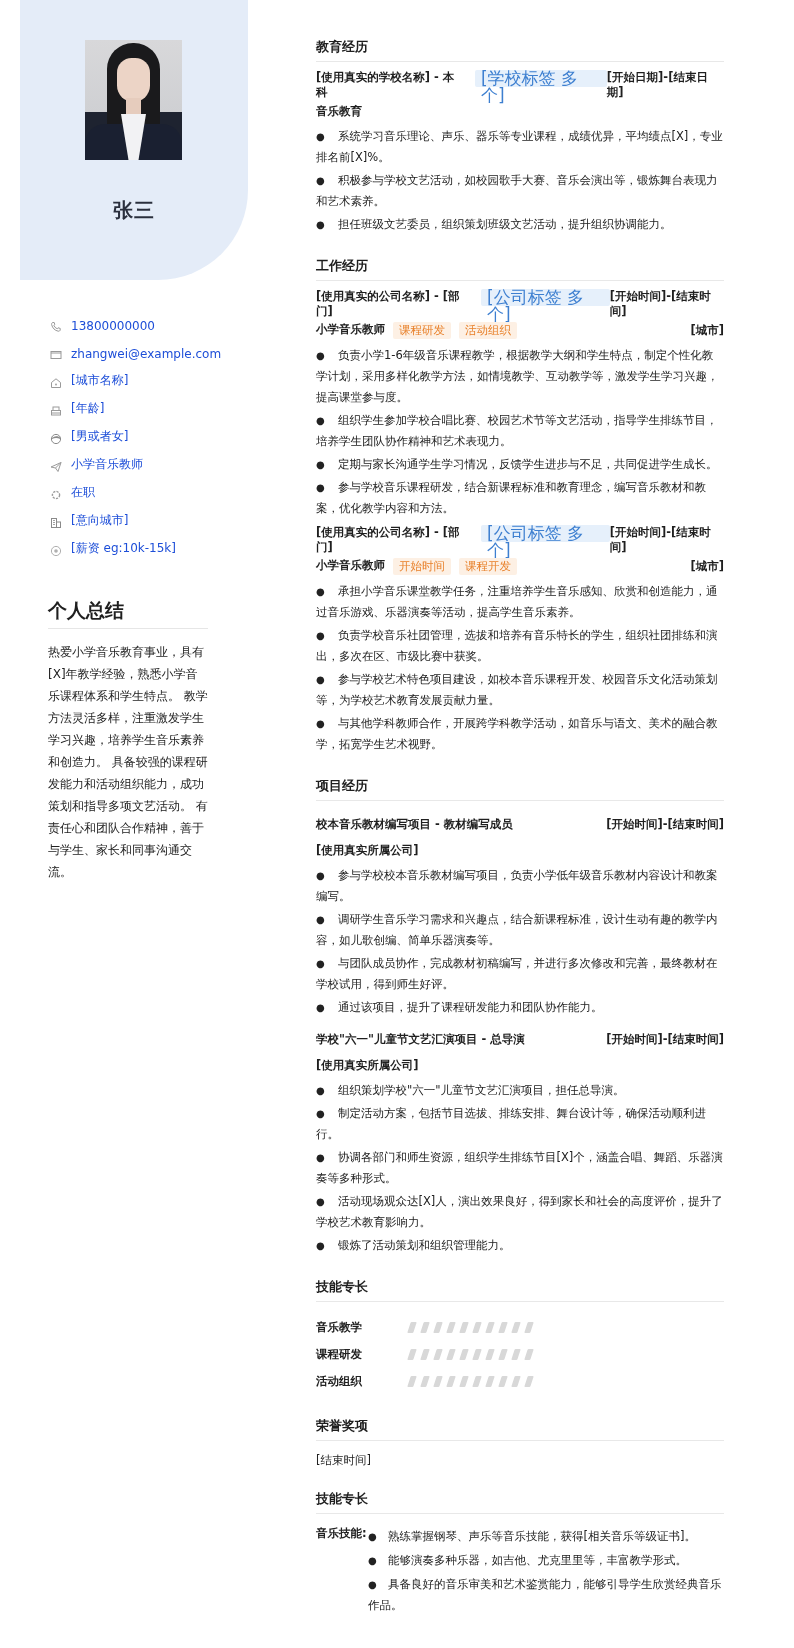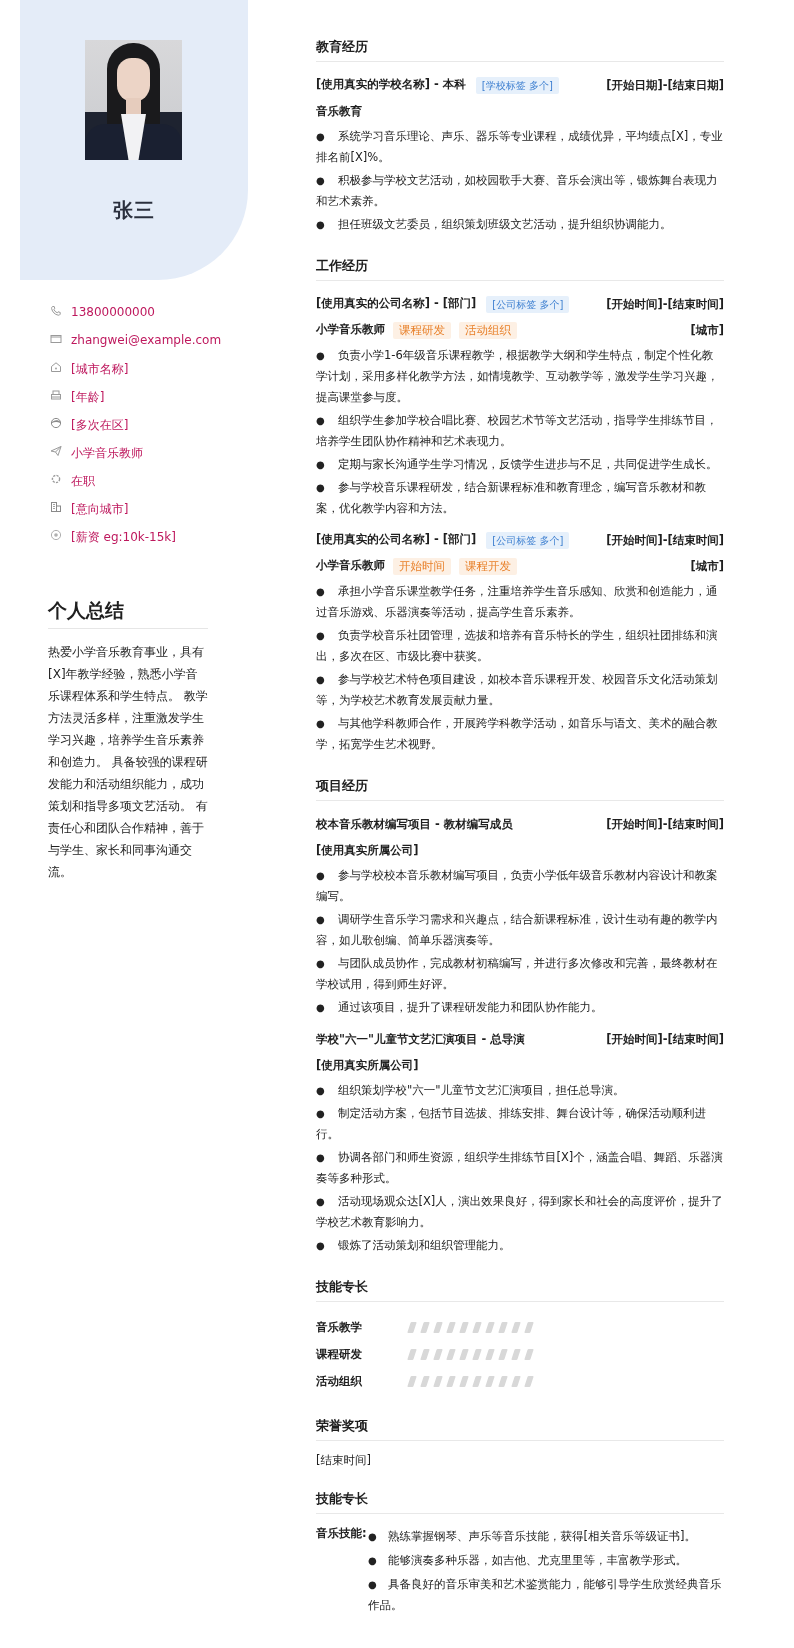--- a/index.html
+++ b/index.html
@@ -43,21 +43,21 @@
     .photo .shirt {
       position: absolute; left: 36px; top: 74px; width: 25px; height: 46px; background: #f2f2f4;
       clip-path: polygon(0 0, 100% 0, 70% 100%, 30% 100%);
     }
     .name {
       position: absolute; left: 20px; width: 228px; top: 197px; text-align: center;
       font-size: 20px; font-weight: bold; color: #2a2f3d; letter-spacing: 1px;
     }
     .contacts { position: absolute; left: 50px; top: 305px; }
     .contact {
-      display: flex; align-items: flex-start; height: 28px; font-size: 12px; color: #be185d;
+      display: flex; align-items: flex-end; height: 28px; font-size: 12px; color: #1d4ed8;
     }
     .contact .ic {
       width: 12px; height: 12px; margin-right: 9px; display: inline-flex;
       align-items: center; justify-content: center; color: #9a9a9a; font-size: 10px;
     }
     .contact .ic svg { width: 12px; height: 12px; }
 
     .summary { position: absolute; left: 48px; top: 598px; width: 160px; }
     .summary h3 {
       font-size: 19px; font-weight: bold; color: #1f1f1f;
@@ -72,21 +72,21 @@
       font-size: 13px; font-weight: bold; color: #1f1f1f;
       padding-bottom: 5px; border-bottom: 1px solid #e8e8e8; margin-bottom: 12px;
     }
     .row {
       display: flex; justify-content: space-between; align-items: center;
       font-size: 11.5px; font-weight: bold; color: #1f1f1f; height: 22px; margin-bottom: 4px;
     }
     .row .lhs { display: flex; align-items: flex-start; }
     .tag-blue {
       display: inline-block; margin-left: 10px; padding: 0 6px; height: 17px; line-height: 17px;
-      background: #e6f0fb; color: #3d7fd0; font-weight: normal; font-size: 10px; border-radius: 2px;
+      background: #e6f0fb; color: #3d7fd0; font-weight: normal; font-size: 17px; border-radius: 2px;
     }
     .tag-orange {
       display: inline-block; margin-left: 8px; padding: 0 6px; height: 17px; line-height: 17px;
       background: #fdf0e4; color: #e8802a; font-weight: normal; font-size: 11.5px; border-radius: 2px;
     }
     ul.bullets { list-style: none; margin-bottom: 6px; }
     ul.bullets li {
       font-size: 11.5px; line-height: 21px; color: #222; margin-bottom: 2px;
       text-indent: 0;
     }
@@ -161,21 +161,21 @@
         <span>[年龄]</span>
       </div>
       <div class="contact">
         <span class="ic">
           <svg viewBox="0 0 12 12">
               <circle cx="6" cy="6" r="4.6" fill="none" stroke="#8a8a8a" stroke-width="1"></circle>
               <path d="M1.6 5.4 Q4 2.4 9.8 4.6 Q8 3 6 3.2 Q3 3.4 1.6 5.4 Z" fill="#8a8a8a"></path>
               <path d="M2 6 Q6 3.8 10.2 6 L10.2 4.6 Q6 2 1.6 5 Z" fill="#8a8a8a"></path>
             </svg>
         </span>
-        <span>[多次在区]</span>
+        <span>[男或者女]</span>
       </div>
       <div class="contact">
         <span class="ic">
           <svg viewBox="0 0 12 12">
               <path d="M1 6 L11 1.5 L8 10.5 L5.5 7 Z M5.5 7 L11 1.5" fill="none" stroke="#9a9a9a" stroke-width="1"></path>
             </svg>
         </span>
         <span>小学音乐教师</span>
       </div>
       <div class="contact">

